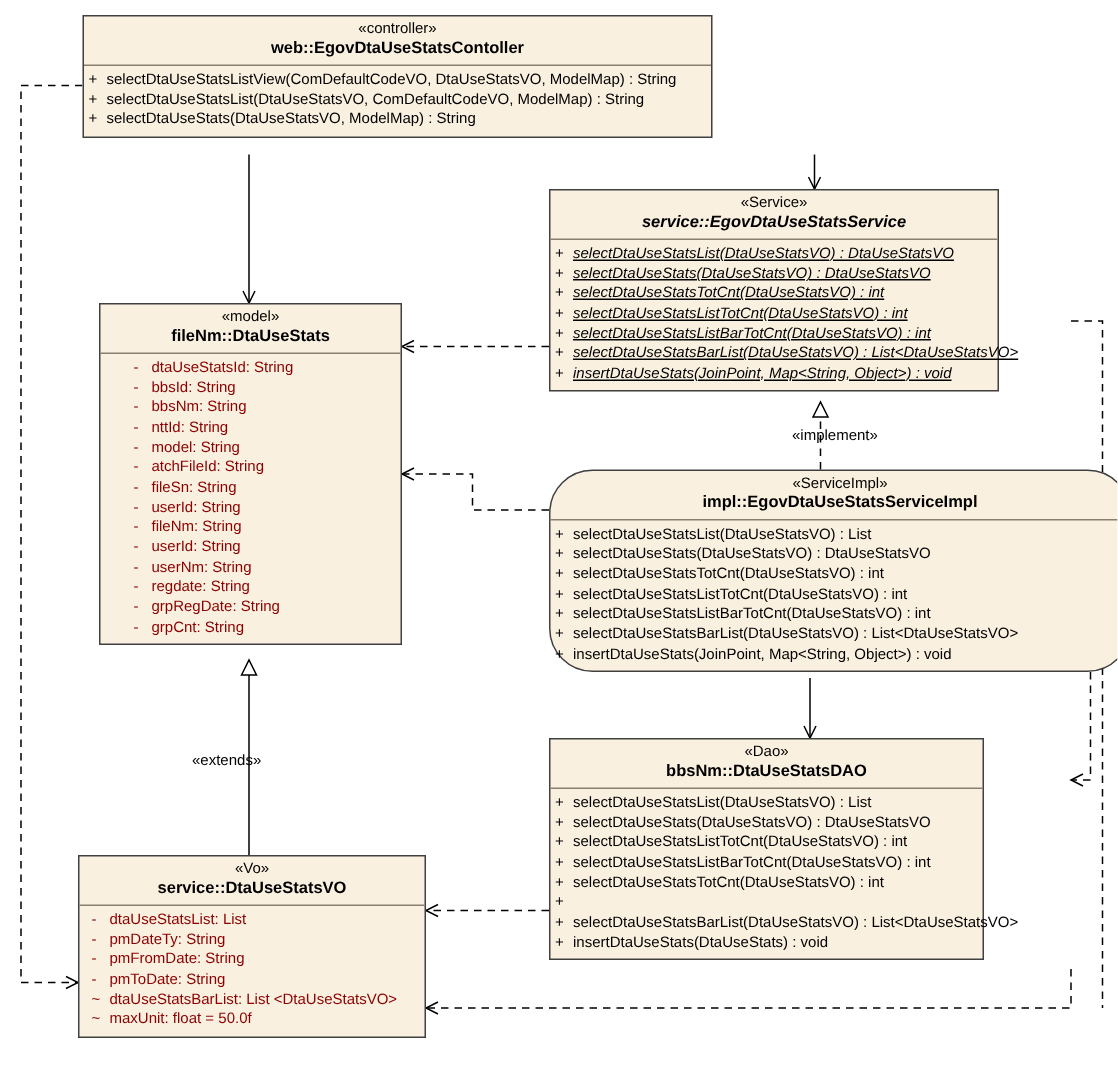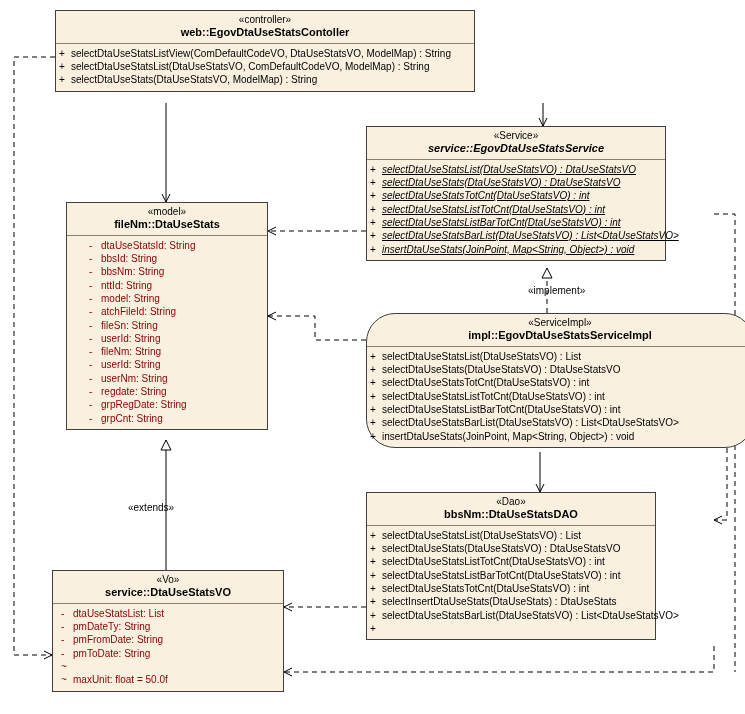--- a/index.html
+++ b/index.html
@@ -320,28 +320,28 @@
       <div class="row">
         <span class="vis">+</span>
         <span class="txt">selectDtaUseStatsListBarTotCnt(DtaUseStatsVO) : int</span>
       </div>
       <div class="row">
         <span class="vis">+</span>
         <span class="txt">selectDtaUseStatsTotCnt(DtaUseStatsVO) : int</span>
       </div>
       <div class="row">
         <span class="vis">+</span>
-        <span class="txt">selectInsertDtaUseStats(DtaUseStats) : DtaUseStats</span>
       </div>
       <div class="row">
         <span class="vis">+</span>
         <span class="txt">selectDtaUseStatsBarList(DtaUseStatsVO) : List&lt;DtaUseStatsVO&gt;</span>
       </div>
       <div class="row">
         <span class="vis">+</span>
+        <span class="txt">insertDtaUseStats(DtaUseStats) : void</span>
       </div>
     </div>
   </div>
 
   <div class="uml" style="left:52px; top:570px; width:232px;">
     <div class="hdr">
       <div class="stereo">«Vo»</div>
       <div class="cname">service::DtaUseStatsVO</div>
     </div>
     <div class="sep"></div>
@@ -357,20 +357,21 @@
       <div class="row attr">
         <span class="vis">-</span>
         <span class="txt">pmFromDate:  String</span>
       </div>
       <div class="row attr">
         <span class="vis">-</span>
         <span class="txt">pmToDate:  String</span>
       </div>
       <div class="row attr">
         <span class="vis">~</span>
+        <span class="txt">dtaUseStatsBarList:  List &lt;DtaUseStatsVO&gt;</span>
       </div>
       <div class="row attr">
         <span class="vis">~</span>
         <span class="txt">maxUnit:  float = 50.0f</span>
       </div>
     </div>
   </div>
 
   <div class="lbl" style="left:528px; top:285px;">«implement»</div>
   <div class="lbl" style="left:128px; top:502px;">«extends»</div>

